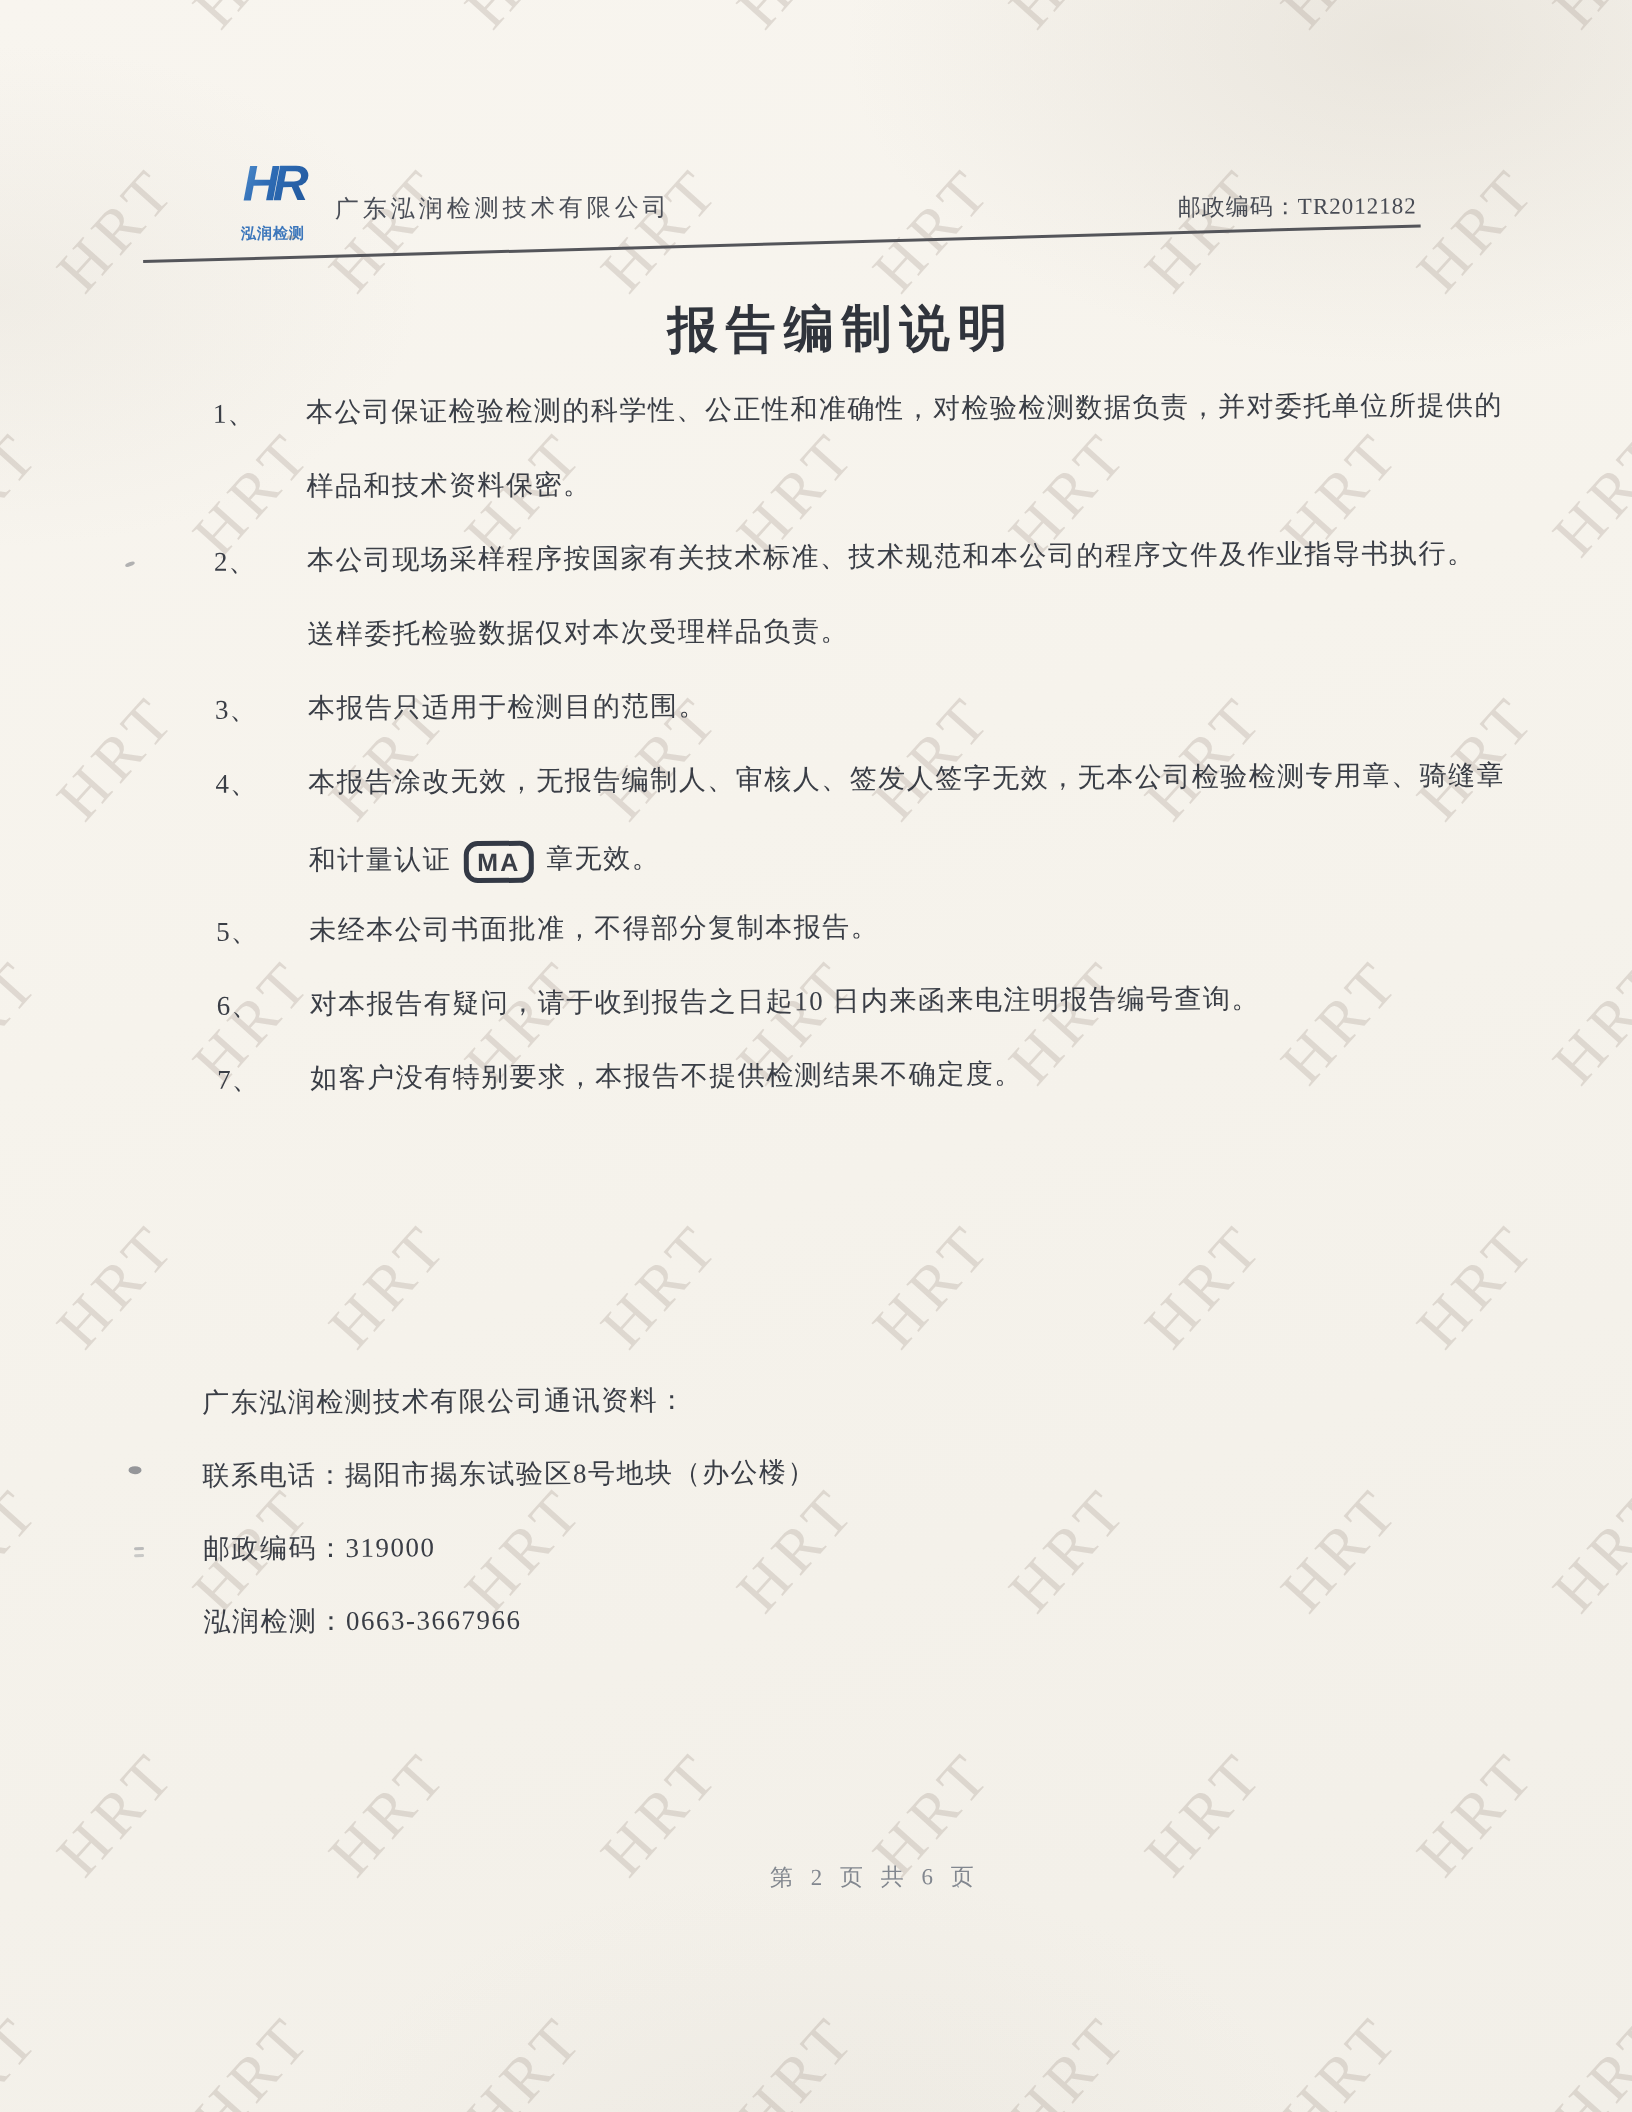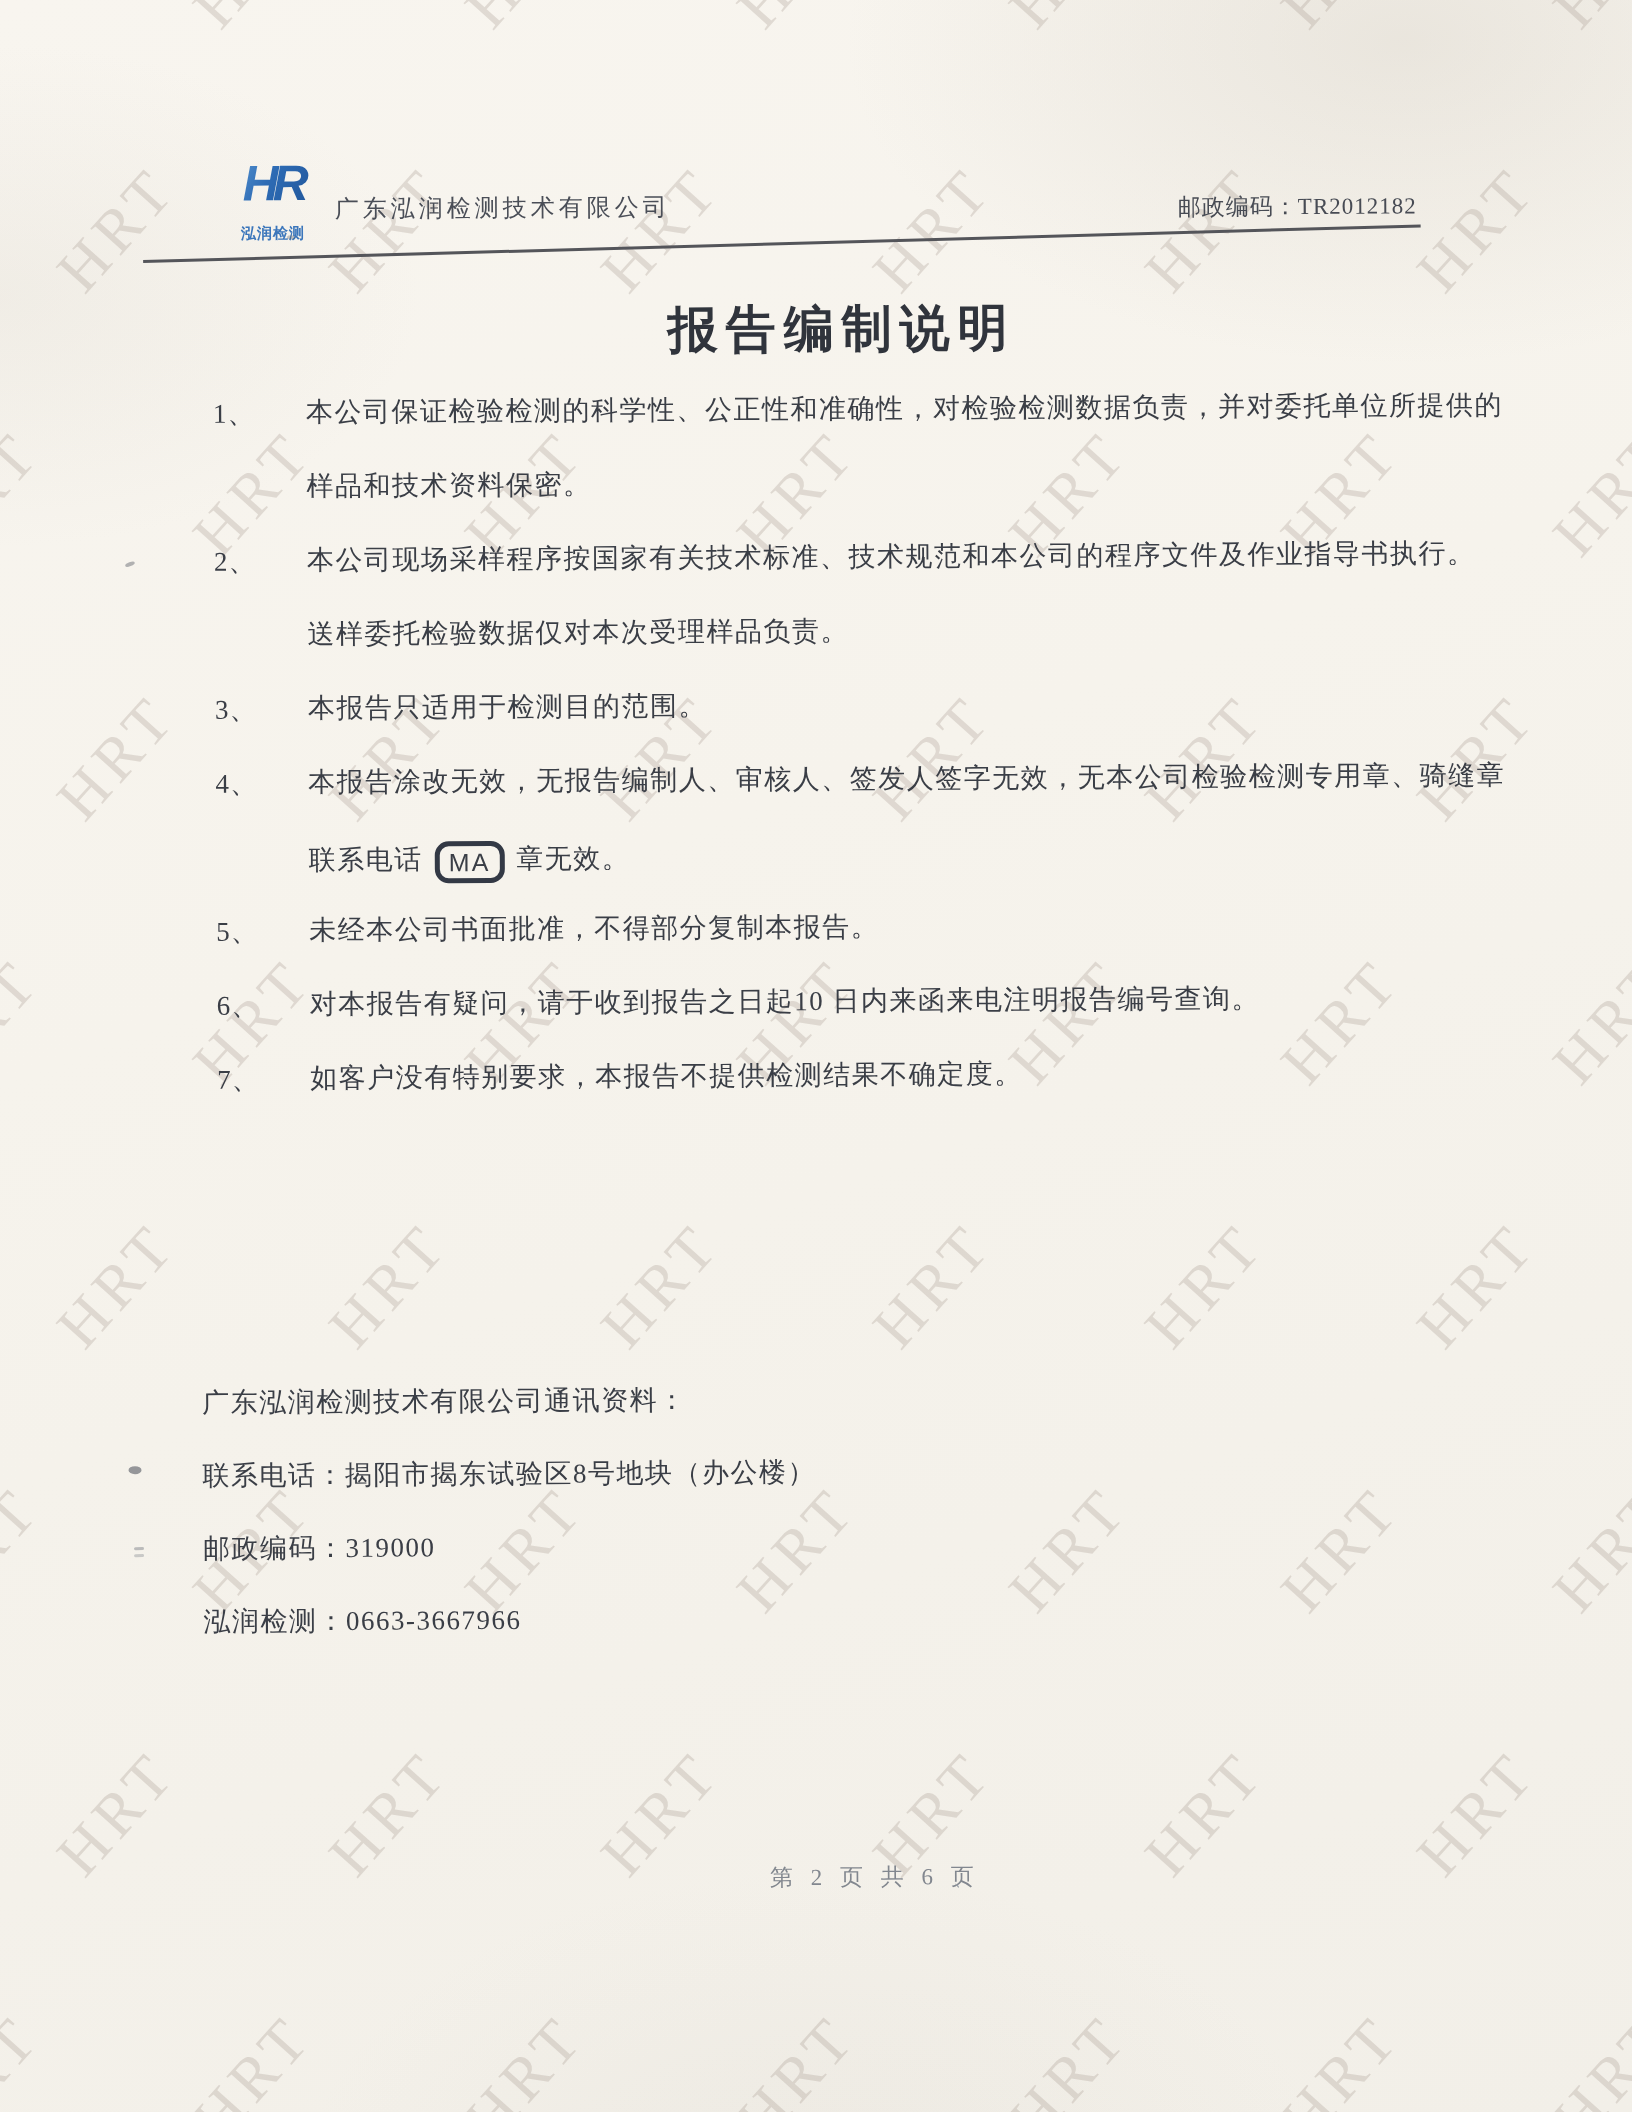--- a/index.html
+++ b/index.html
@@ -58,21 +58,21 @@
     font-size:50px;font-weight:600;letter-spacing:8px;color:#30343c;
   }
   
   .items{position:absolute;left:217px;top:392px;width:1240px;font-size:27px;}
   .items .line{display:flex;height:74px;align-items:flex-start;}
   .items .no{width:93px;flex-shrink:0;letter-spacing:1px;}
   .items .txt{flex:1;letter-spacing:1.5px;line-height:34px;white-space:nowrap;}
   .cma{
     display:inline-block;
     font-family:"Liberation Sans",sans-serif;
-    font-size:25px;font-weight:normal;letter-spacing:2px;
+    font-size:25px;font-weight:bold;letter-spacing:2px;
     line-height:30px;padding:1px 9px;margin:0 12px;
     border:5px solid #333945;border-radius:14px;
     transform:translateY(3px);
     text-align:center;
   }
   
   .contact{position:absolute;left:200px;top:1382px;font-size:27px;}
   .contact .line{height:73px;letter-spacing:1.5px;line-height:34px;white-space:nowrap;}
   
   .footer{
@@ -186,21 +186,21 @@
       <div class="line">
         <span class="no">3、</span>
         <span class="txt">本报告只适用于检测目的范围。</span>
       </div>
       <div class="line">
         <span class="no">4、</span>
         <span class="txt">本报告涂改无效，无报告编制人、审核人、签发人签字无效，无本公司检验检测专用章、骑缝章</span>
       </div>
       <div class="line">
         <span class="no"></span>
-        <span class="txt"><span>联系电话</span><span class="cma">MA</span><span>章无效。</span></span>
+        <span class="txt"><span>和计量认证</span><span class="cma">MA</span><span>章无效。</span></span>
       </div>
       <div class="line">
         <span class="no">5、</span>
         <span class="txt">未经本公司书面批准，不得部分复制本报告。</span>
       </div>
       <div class="line">
         <span class="no">6、</span>
         <span class="txt">对本报告有疑问，请于收到报告之日起10 日内来函来电注明报告编号查询。</span>
       </div>
       <div class="line">

